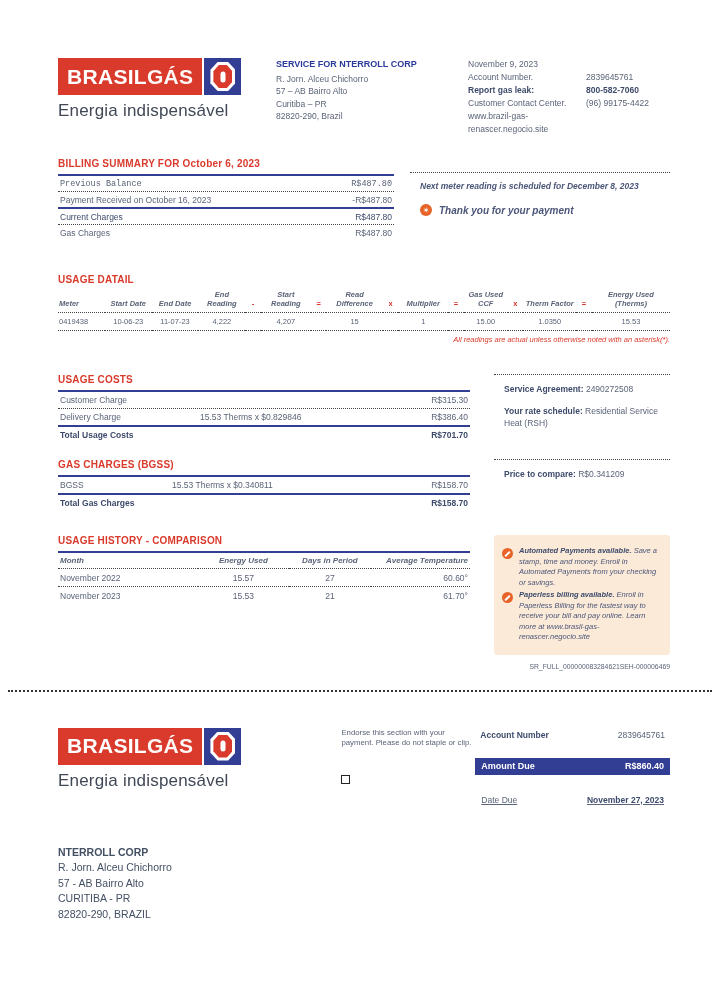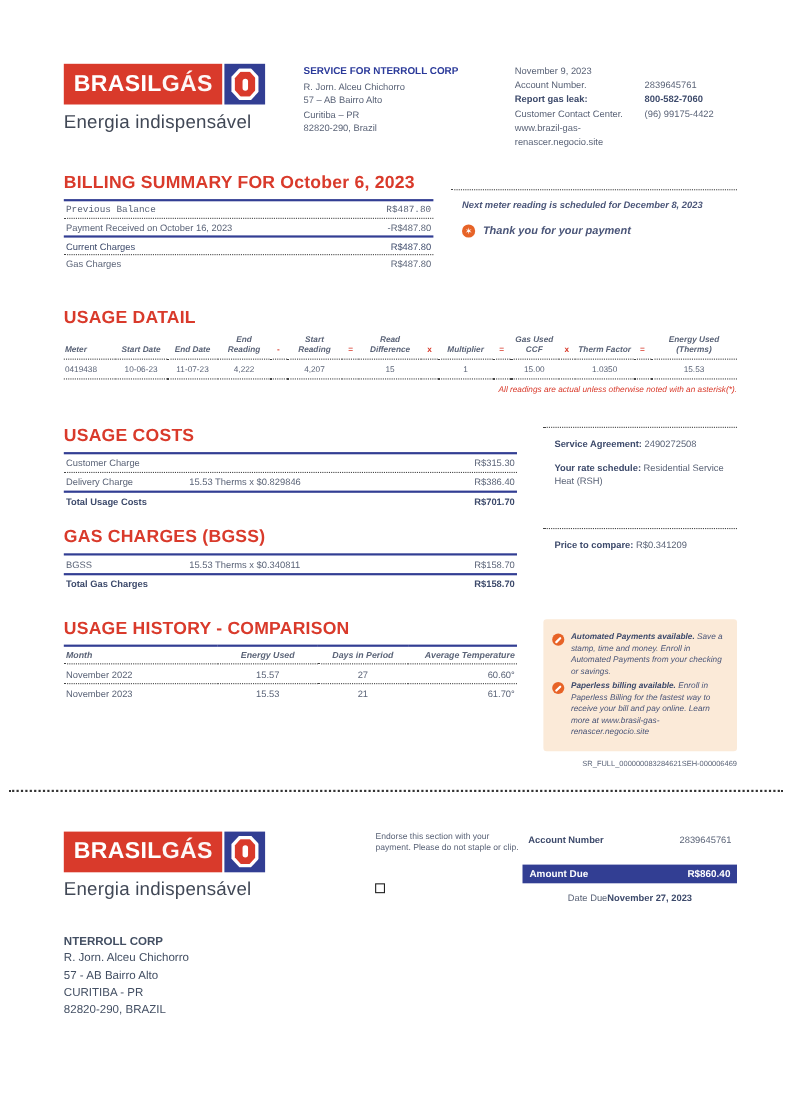--- a/index.html
+++ b/index.html
@@ -38,21 +38,21 @@
   .header{display:flex;margin-bottom:22px;}
   .svc-block{width:178px;margin-left:18px;font-size:8.5px;line-height:12.5px;}
   .svc-title{color:var(--blue-text);font-weight:bold;font-size:9px;margin-bottom:2px;}
   .hdr-right{flex:1;margin-left:14px;font-size:8.5px;line-height:13px;}
   .hdr-row{display:flex;}
   .hdr-label{width:118px;}
   .hdr-value{flex:1;}
   .b{font-weight:bold;color:var(--ink-dark);}
 
   
-  .section-title{color:var(--red);font-weight:bold;font-size:16px;margin-bottom:5px;letter-spacing:.2px;}
+  .section-title{color:var(--red);font-weight:bold;font-size:10px;margin-bottom:5px;letter-spacing:.2px;}
 
   
   .bs-band{display:flex;}
   .bs-left{width:358px;}
   .bs-row{display:flex;justify-content:space-between;padding:2.5px 2px;font-size:8.5px;}
   .bs-row:nth-child(1){border-top:2px solid var(--navy);font-family:Liberation Mono, monospace;}
   .bs-row:nth-child(2){border-top:1.5px dotted var(--dot);}
   .bs-row:nth-child(3){border-top:2px solid var(--navy);font-weight:normal;color:var(--ink-dark);}
   .bs-row:nth-child(4){border-top:1.5px dotted var(--dot);}
   .amount-bar{background:var(--navy);color:#fff;font-weight:bold;font-size:9.5px;display:flex;justify-content:space-between;padding:3px 5px;}
@@ -72,21 +72,21 @@
   .ud-note{text-align:right;color:var(--red);font-style:italic;font-size:7.5px;margin-top:4px;}
 
   
   .band{display:flex;margin-top:30px;}
   .band-left{width:412px;}
   .cost-row{display:flex;font-size:8.5px;padding:3px 2px;}
   .cost-label{width:112px;}
   .cost-detail{flex:1;}
   .cost-value{width:72px;text-align:right;}
   .cost-row.first{border-top:2px solid var(--navy);}
-  .cost-row.dotted{border-top:1.5px dotted var(--dot);}
+  .cost-row.dotted{border-top:1.5px dotted var(--dot);gap:28px;}
   .cost-row.total{border-top:2px solid var(--navy);font-weight:bold;color:var(--ink-dark);}
   .band-right{flex:1;margin-left:24px;border-top:1.5px dotted var(--dot);padding:8px 0 0 10px;font-size:8.5px;line-height:12.5px;}
   .info-line{margin-bottom:9px;}
   .info-line b{color:var(--ink-dark);}
 
   
   .uh-table{width:100%;border-collapse:collapse;font-size:8.5px;color:var(--ink);}
   .uh-table th{font-style:italic;font-weight:bold;padding:3px 2px;border-top:2px solid var(--navy);font-size:8px;}
   .uh-table td{padding:3.5px 2px;border-top:1.5px dotted var(--dot);}
   .uh-table th:nth-child(1),.uh-table td:nth-child(1){text-align:left;width:34%;}
@@ -107,21 +107,21 @@
   .tear-divider{border-top:2px dotted #333;margin:20px -42px 0 -50px;}
 
   
   .stub{display:flex;margin-top:36px;}
   .stub-mid{width:150px;margin-left:100px;font-size:7.8px;line-height:10.5px;}
   .stub-mid p + p{margin-top:7px;}
   .checkbox{width:9px;height:9px;border:1.2px solid #222;margin-top:26px;background:#fff;}
   .stub-right{margin-left:auto;width:218px;font-size:8.5px;}
   .stub-acct{display:flex;justify-content:space-between;padding:2px 5px;}
   .stub-amount-bar{background:var(--navy);color:#fff;font-weight:bold;display:flex;justify-content:space-between;padding:3.5px 6px;margin-top:16px;font-size:9px;}
-  .stub-date{display:flex;justify-content:center;padding:8px 6px;}
+  .stub-date{display:flex;justify-content:space-between;padding:20px 6px;text-decoration:underline;}
   .stub-date .val{font-weight:bold;color:var(--ink-dark);}
 
   
   .addr{margin-top:20px;font-size:10.5px;line-height:15.5px;color:#434f63;}
   .addr div:first-child{font-weight:bold;}
 </style>
 </head>
 <body>
 
 <div class="page">

